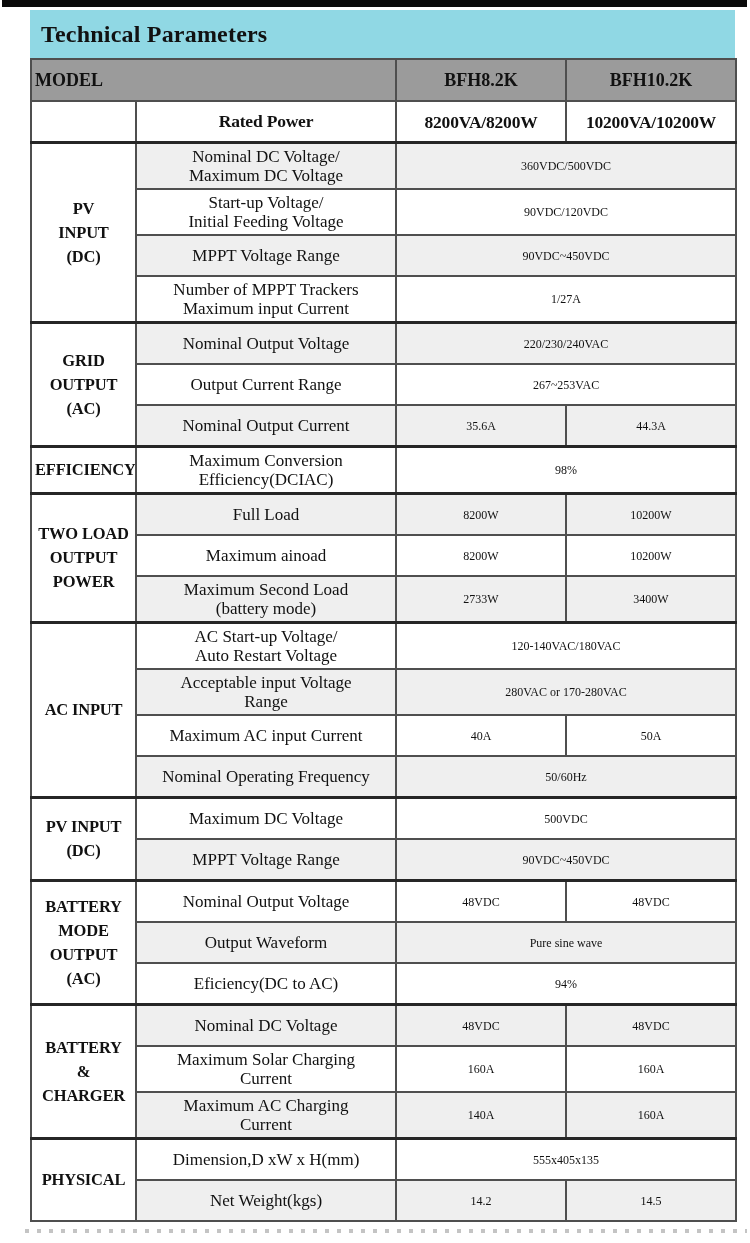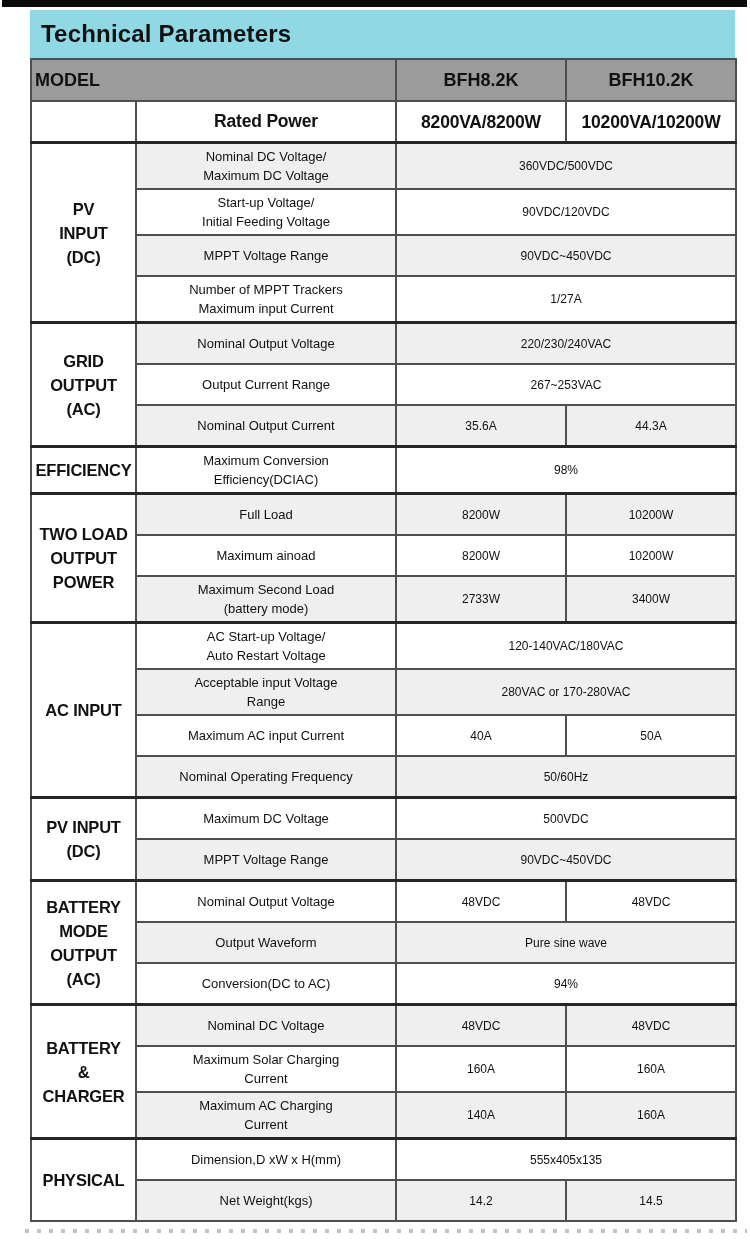--- a/index.html
+++ b/index.html
@@ -1,21 +1,21 @@
 <!DOCTYPE html>
 <html><head>
 <meta charset="utf-8">
 <style>
   html, body { margin: 0; padding: 0; background: #ffffff; }
   .page {
     position: relative;
     width: 750px;
     height: 1243px;
     background: #ffffff;
-    font-family: Liberation Sans, sans-serif;
+    font-family: Liberation Serif, serif;
     overflow: hidden;
   }
   .top-bar {
     position: absolute;
     left: 2px; top: 0;
     width: 745px; height: 7px;
     background: #0a0a0a;
   }
   .content {
     position: absolute;
@@ -67,21 +67,21 @@
   tr.h2 td { height: 42px; }
   td.category {
     font-weight: 700;
     font-size: 16.5px;
     line-height: 24px;
     white-space: pre-line;
     letter-spacing: -0.2px;
     padding: 0 1px;
   }
   td.param {
-    font-size: 13px;
+    font-size: 17px;
     line-height: 19px;
     white-space: pre-line;
   }
   td.value {
     font-size: 12px;
     line-height: 20px;
   }
   tbody tr:nth-child(even) td.zebra { background: #efefef; }
   tr.section-start td { border-top: 3px solid #262626; }
   tr.bold-row td.param, tr.bold-row td.value {
@@ -226,21 +226,21 @@
 (AC)</td>
             <td class="param zebra">Nominal Output Voltage</td>
             <td class="value zebra">48VDC</td>
             <td class="value zebra">48VDC</td>
           </tr>
           <tr class="h1">
             <td class="param zebra">Output Waveform</td>
             <td class="value zebra" colspan="2">Pure sine wave</td>
           </tr>
           <tr class="h1">
-            <td class="param zebra">Conversion(DC to AC)</td>
+            <td class="param zebra">Eficiency(DC to AC)</td>
             <td class="value zebra" colspan="2">94%</td>
           </tr>
           <tr class="h1 section-start">
             <td class="category" rowspan="3">BATTERY
 &amp;
 CHARGER</td>
             <td class="param zebra">Nominal DC Voltage</td>
             <td class="value zebra">48VDC</td>
             <td class="value zebra">48VDC</td>
           </tr>

